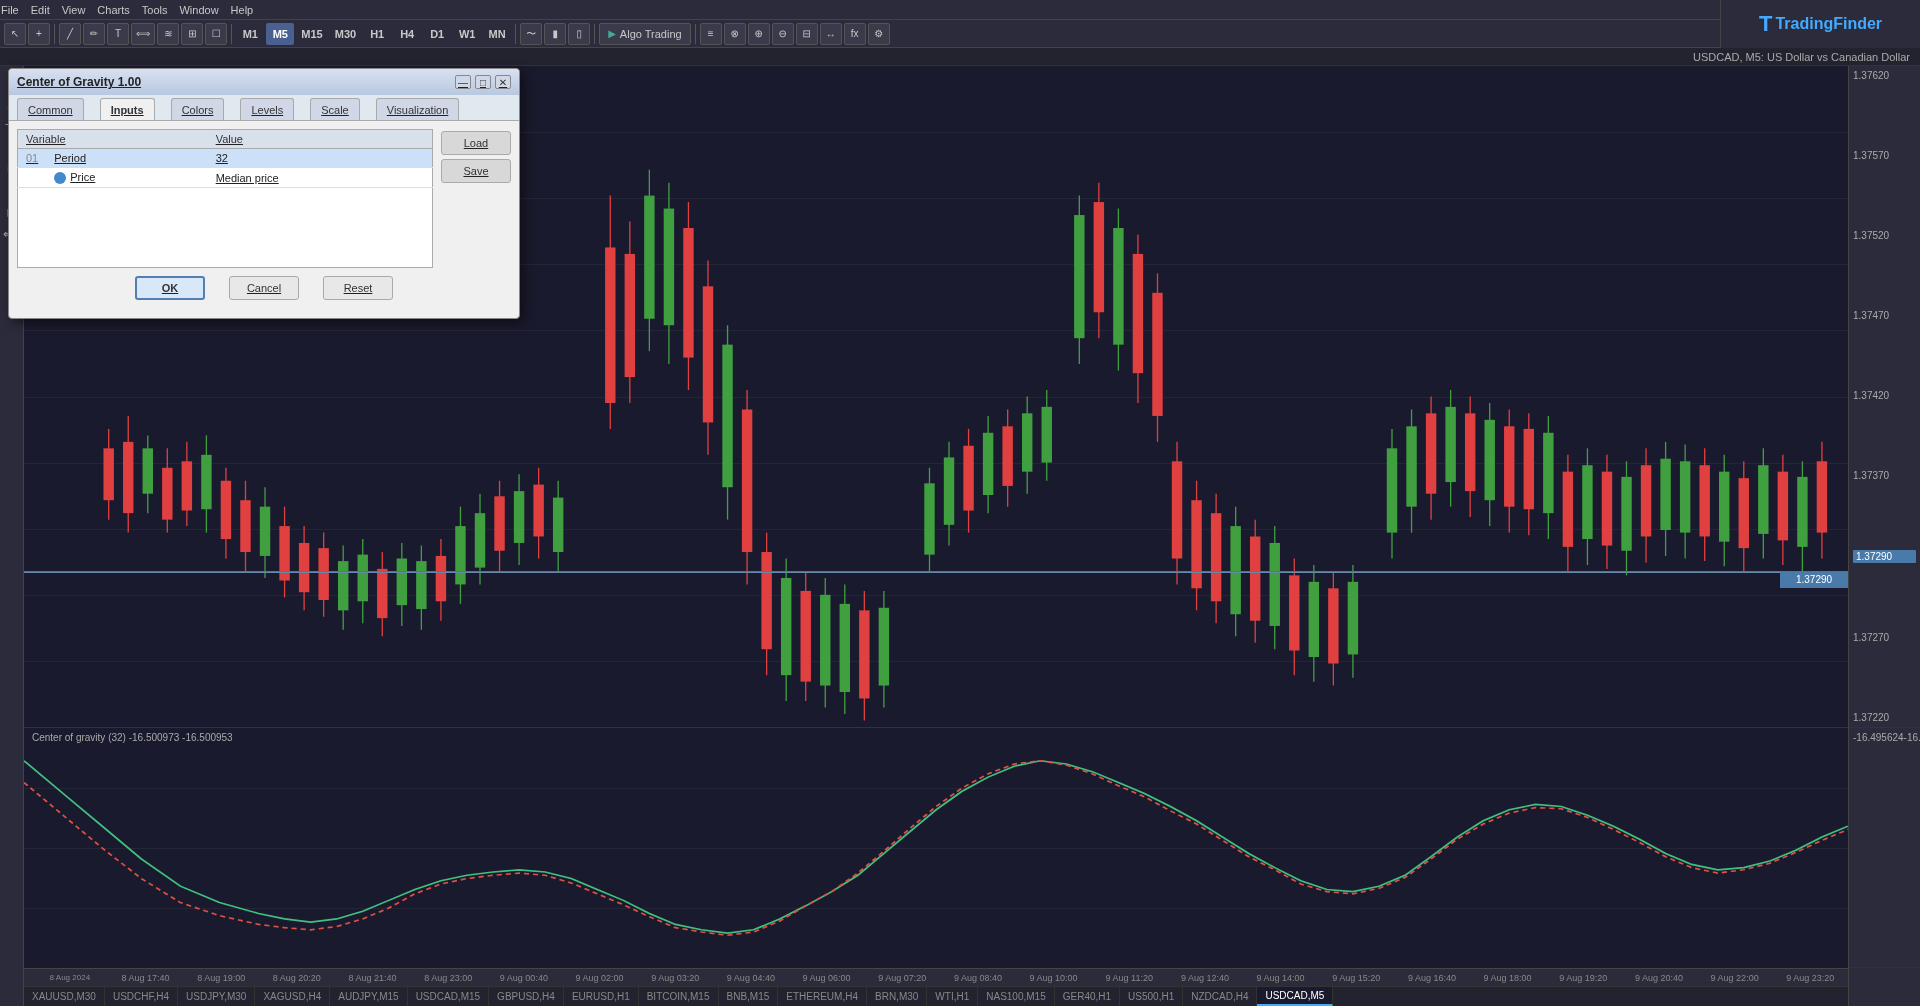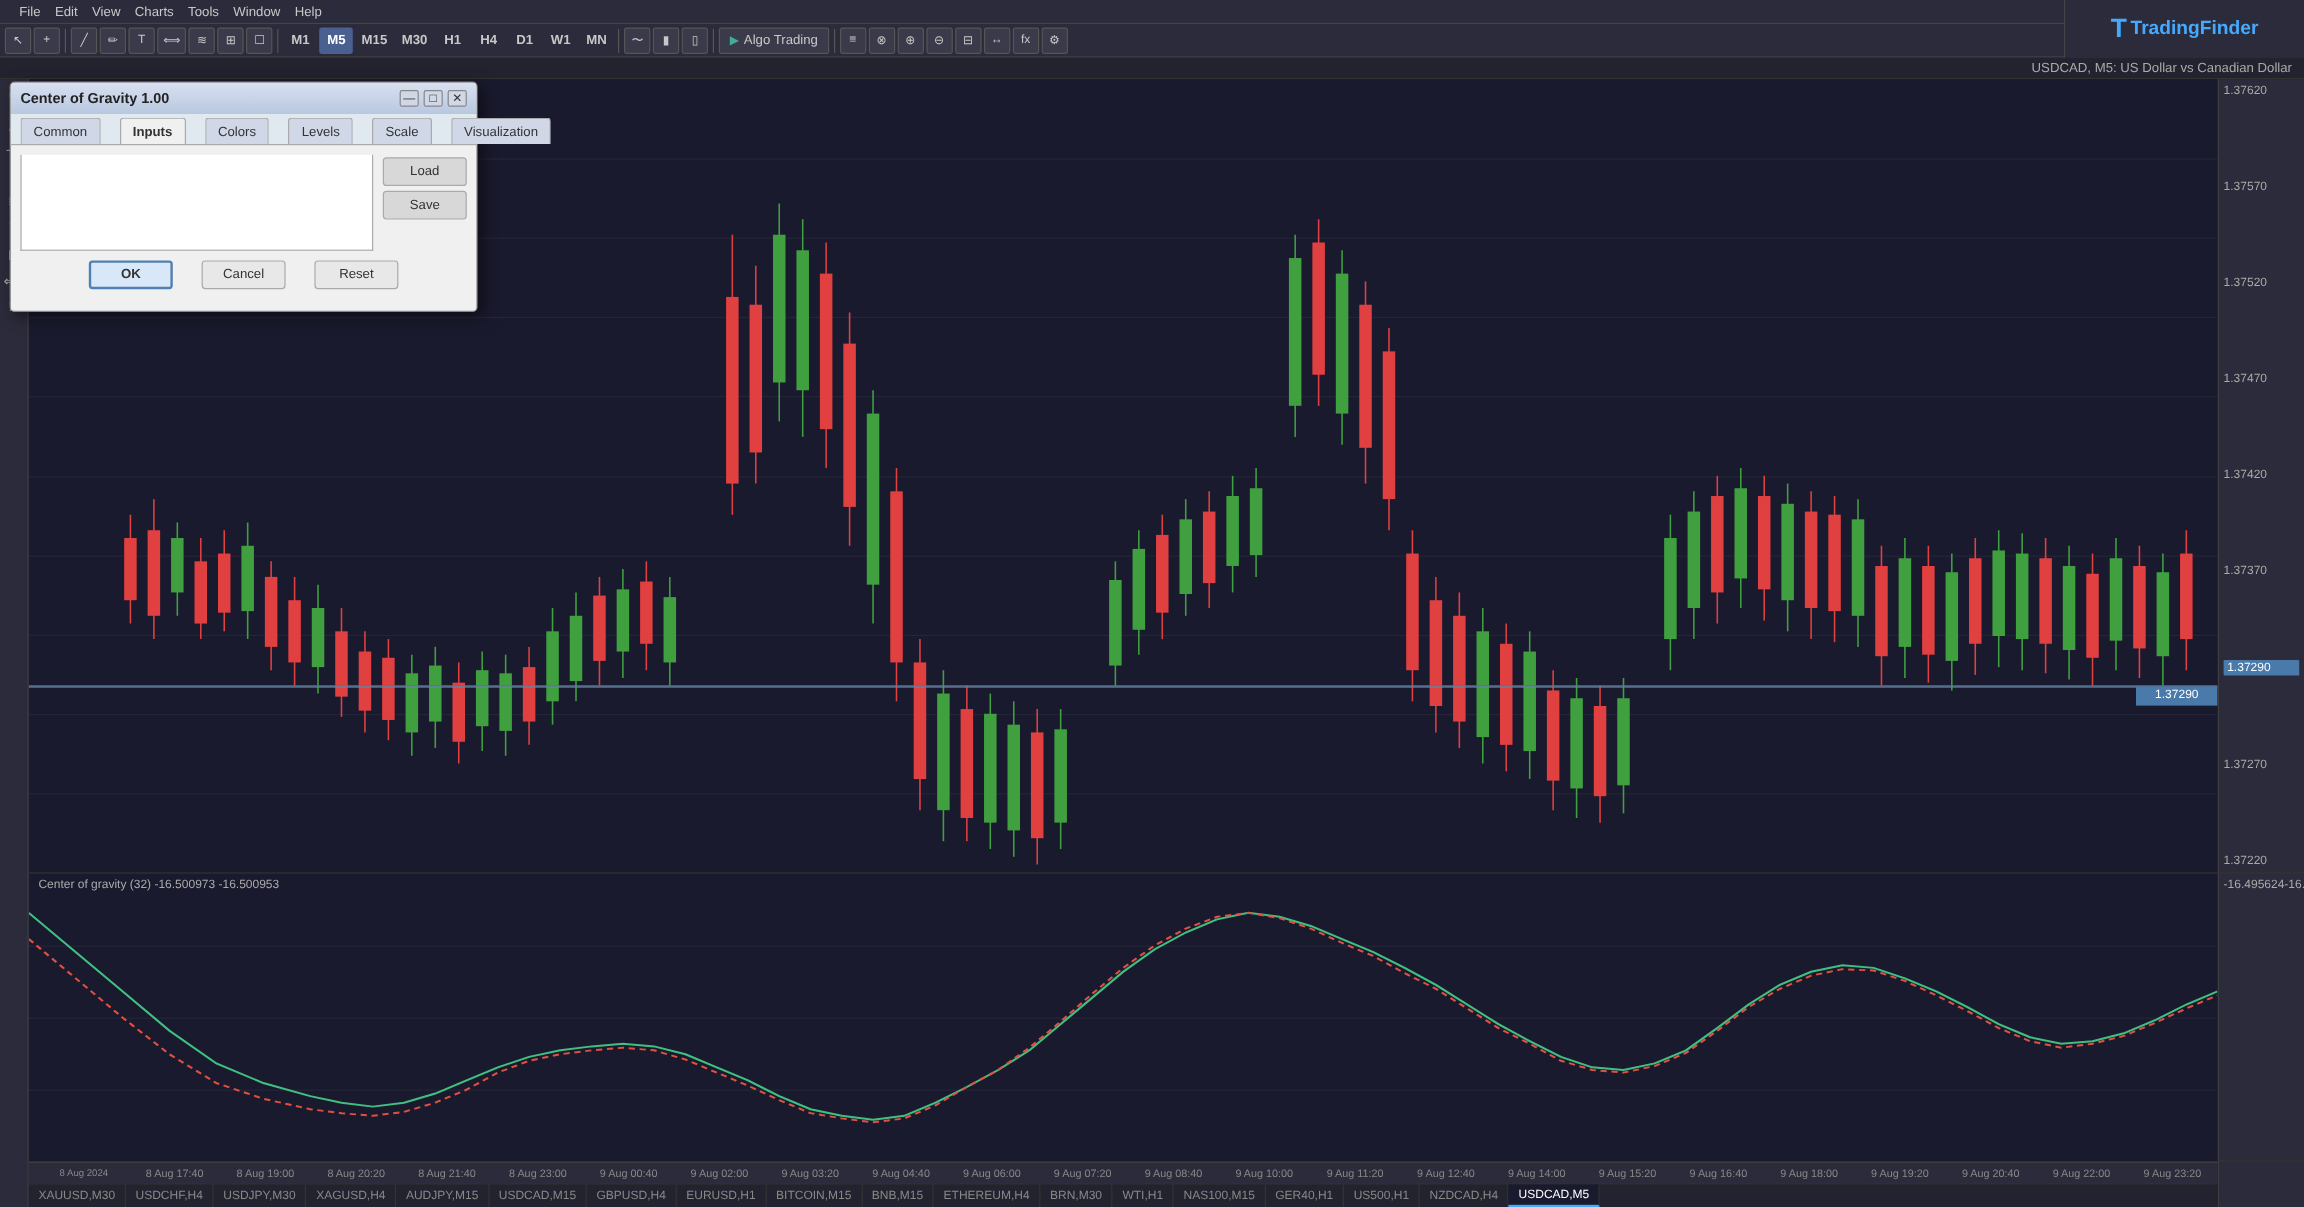--- a/index.html
+++ b/index.html
@@ -2,21 +2,21 @@
 <html><head>
   <meta charset="utf-8">
   <style>
     * { margin: 0; padding: 0; box-sizing: border-box; }
     body { width: 1920px; height: 1006px; overflow: hidden; background: #1a1a2e; font-family: 'Segoe UI', Arial, sans-serif; font-size: 11px; color: #c8c8c8; }
 
     
     .menu-bar {
       display: flex; align-items: center; height: 20px;
       background: #2b2b3b; border-bottom: 1px solid #444;
-      padding: 0 16px; gap: 12px;
+      padding: 0 1px; gap: 12px;
     }
     .menu-bar span { font-size: 11px; color: #c8c8c8; cursor: pointer; }
 
     
     .toolbar {
       display: flex; align-items: center; height: 28px;
       background: #2b2b3b; border-bottom: 1px solid #444;
       padding: 0 4px; gap: 2px;
     }
     .toolbar-btn {
@@ -109,24 +109,25 @@
       white-space: nowrap;
     }
     .tab-item.active { background: #1a1a2e; color: #fff; border-bottom: 2px solid #4af; }
 
     
     .modal-overlay {
       position: absolute; top: 0; left: 0; right: 0; bottom: 0;
       z-index: 100; pointer-events: none;
     }
     .modal {
-      position: absolute; top: 68px; left: 8px; width: 390px;
+      position: absolute; top: 68px; left: 8px; width: 512px;
       background: #f0f0f0; border: 1px solid #888; border-radius: 4px;
       box-shadow: 4px 4px 12px rgba(0,0,0,0.5); pointer-events: all;
       color: #222;
+      text-decoration: underline;
     }
     .modal-titlebar {
       height: 26px; background: linear-gradient(to bottom, #d8e0f0, #b8c8e0);
       border-radius: 4px 4px 0 0; display: flex; align-items: center;
       padding: 0 8px; justify-content: space-between;
     }
     .modal-title { font-size: 12px; font-weight: bold; color: #222; }
     .modal-controls { display: flex; gap: 4px; }
     .modal-ctrl {
       width: 16px; height: 14px; display: flex; align-items: center; justify-content: center;
@@ -589,20 +590,42 @@
       <div class="modal-tab">Colors</div>
       <div class="modal-tab">Levels</div>
       <div class="modal-tab">Scale</div>
       <div class="modal-tab">Visualization</div>
     </div>
 
     <div class="modal-body" style="position:relative;">
       <div style="display:flex;gap:8px;">
 
         <div style="flex:1;">
+          <table class="modal-table">
+            <thead>
+              <tr>
+                <th colspan="2">Variable</th>
+                <th>Value</th>
+              </tr>
+            </thead>
+            <tbody>
+              <tr class="selected">
+                <td class="row-num">01</td>
+                <td>Period</td>
+                <td>32</td>
+              </tr>
+              <tr>
+                <td class="row-num"></td>
+                <td>
+                  <span class="dot-icon" style="background:#4488cc;"></span>Price
+                </td>
+                <td>Median price</td>
+              </tr>
+            </tbody>
+          </table>
           <div style="height:80px;border:1px solid #aaa;border-top:none;background:#fff;"></div>
         </div>
 
         <div style="display:flex;flex-direction:column;gap:4px;justify-content:flex-start;padding-top:2px;">
           <div class="modal-side-btn">Load</div>
           <div class="modal-side-btn">Save</div>
         </div>
       </div>
 
       <div class="modal-footer">

